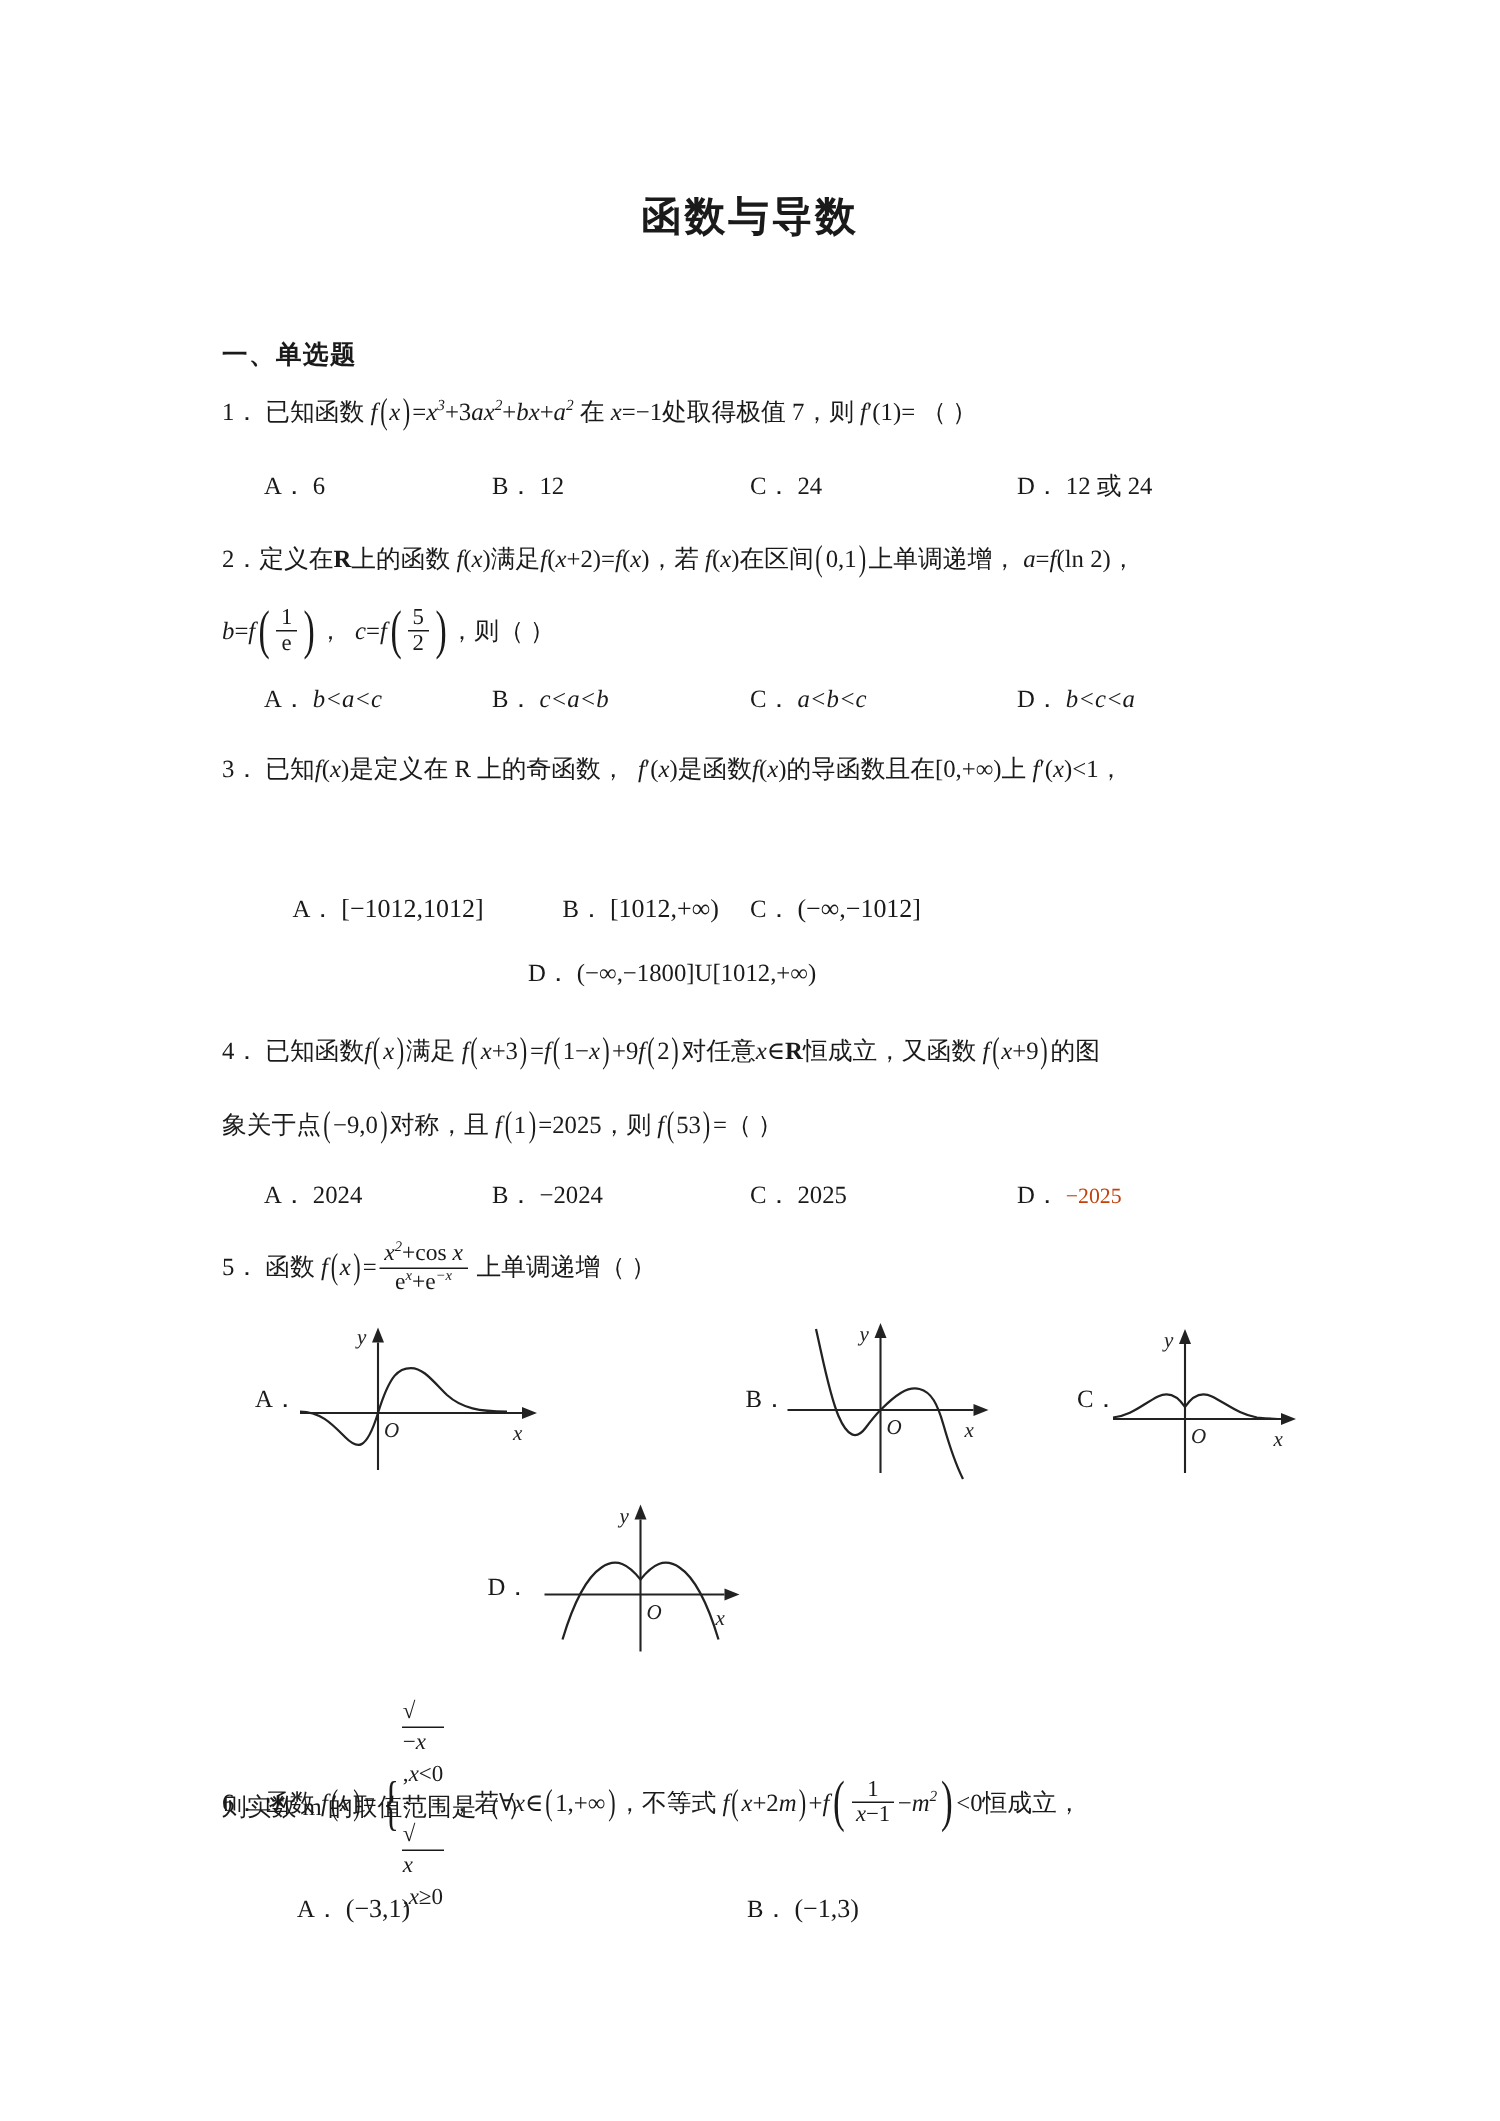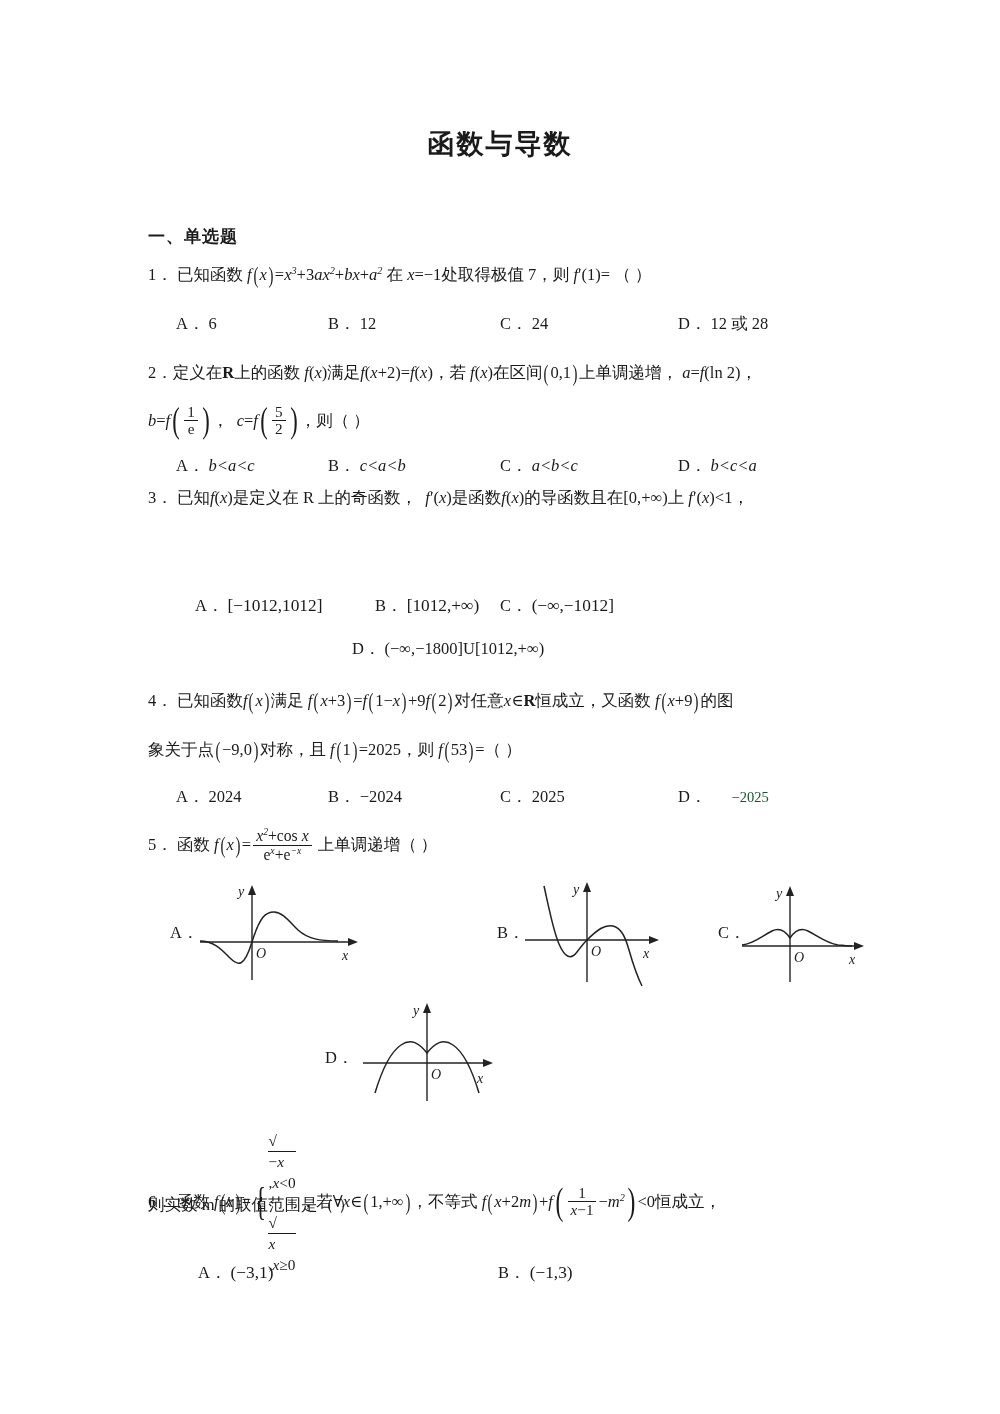--- a/index.html
+++ b/index.html
@@ -104,21 +104,21 @@
     margin-right: -2px;
   }
   .pw {
     display: inline-block;
     vertical-align: middle;
     line-height: 1.32;
     font-size: 0.93em;
     text-align: left;
   }
   .pw span { display: block; white-space: nowrap; }
-  .red { color: #14532d; margin-left: 21px; }
+  .red { color: #c2410c; }
   
   .fig { position: absolute; }
   .fig-label {
     position: absolute;
     font-size: 16.5px;
   }
   svg { display: block; overflow: visible; }
 </style>
 </head>
 <body>
@@ -149,21 +149,21 @@
     <span class="opt" style="left:328px;">
       <span>B．</span>
       <span>12</span>
     </span>
     <span class="opt" style="left:500px;">
       <span>C．</span>
       <span>24</span>
     </span>
     <span class="opt" style="left:678px;">
       <span>D．</span>
-      <span>12 或 28</span>
+      <span>12 或 24</span>
     </span>
   </div>
 
   <div class="q" style="top:360px;">
     <span class="ln">
       <span>2．</span><span>定义在</span><b class="up">R</b><span>上的函数</span>
       <i>f</i>(<i>x</i>)<span>满足</span><i>f</i>(<i>x</i>+2)=<i>f</i>(<i>x</i>)<span>，若</span>
       <i>f</i>(<i>x</i>)<span>在区间</span><span class="paren-b">(</span>0,1<span class="paren-b">)</span><span>上单调递增，</span>
       <i>a</i>=<i>f</i>(ln 2)，
     </span>
@@ -188,21 +188,21 @@
     <span class="opt" style="left:500px;">
       <span>C．</span>
       <i>a&lt;b&lt;c</i>
     </span>
     <span class="opt" style="left:678px;">
       <span>D．</span>
       <i>b&lt;c&lt;a</i>
     </span>
   </div>
 
-  <div class="q" style="top:488px;">
+  <div class="q" style="top:503px;">
     <span class="ln">
       <span>3．</span>
       <span>已知</span><i>f</i>(<i>x</i>)<span>是定义在 R 上的奇函数，</span>&nbsp;
       <i>f</i>′(<i>x</i>)<span>是函数</span><i>f</i>(<i>x</i>)<span>的导函数且在</span>[0,+∞)<span>上</span>
       <i>f</i>′(<i>x</i>)&lt;1，
     </span>
   </div>
 
 
   <div class="opts" style="top:595px;left:0;">

